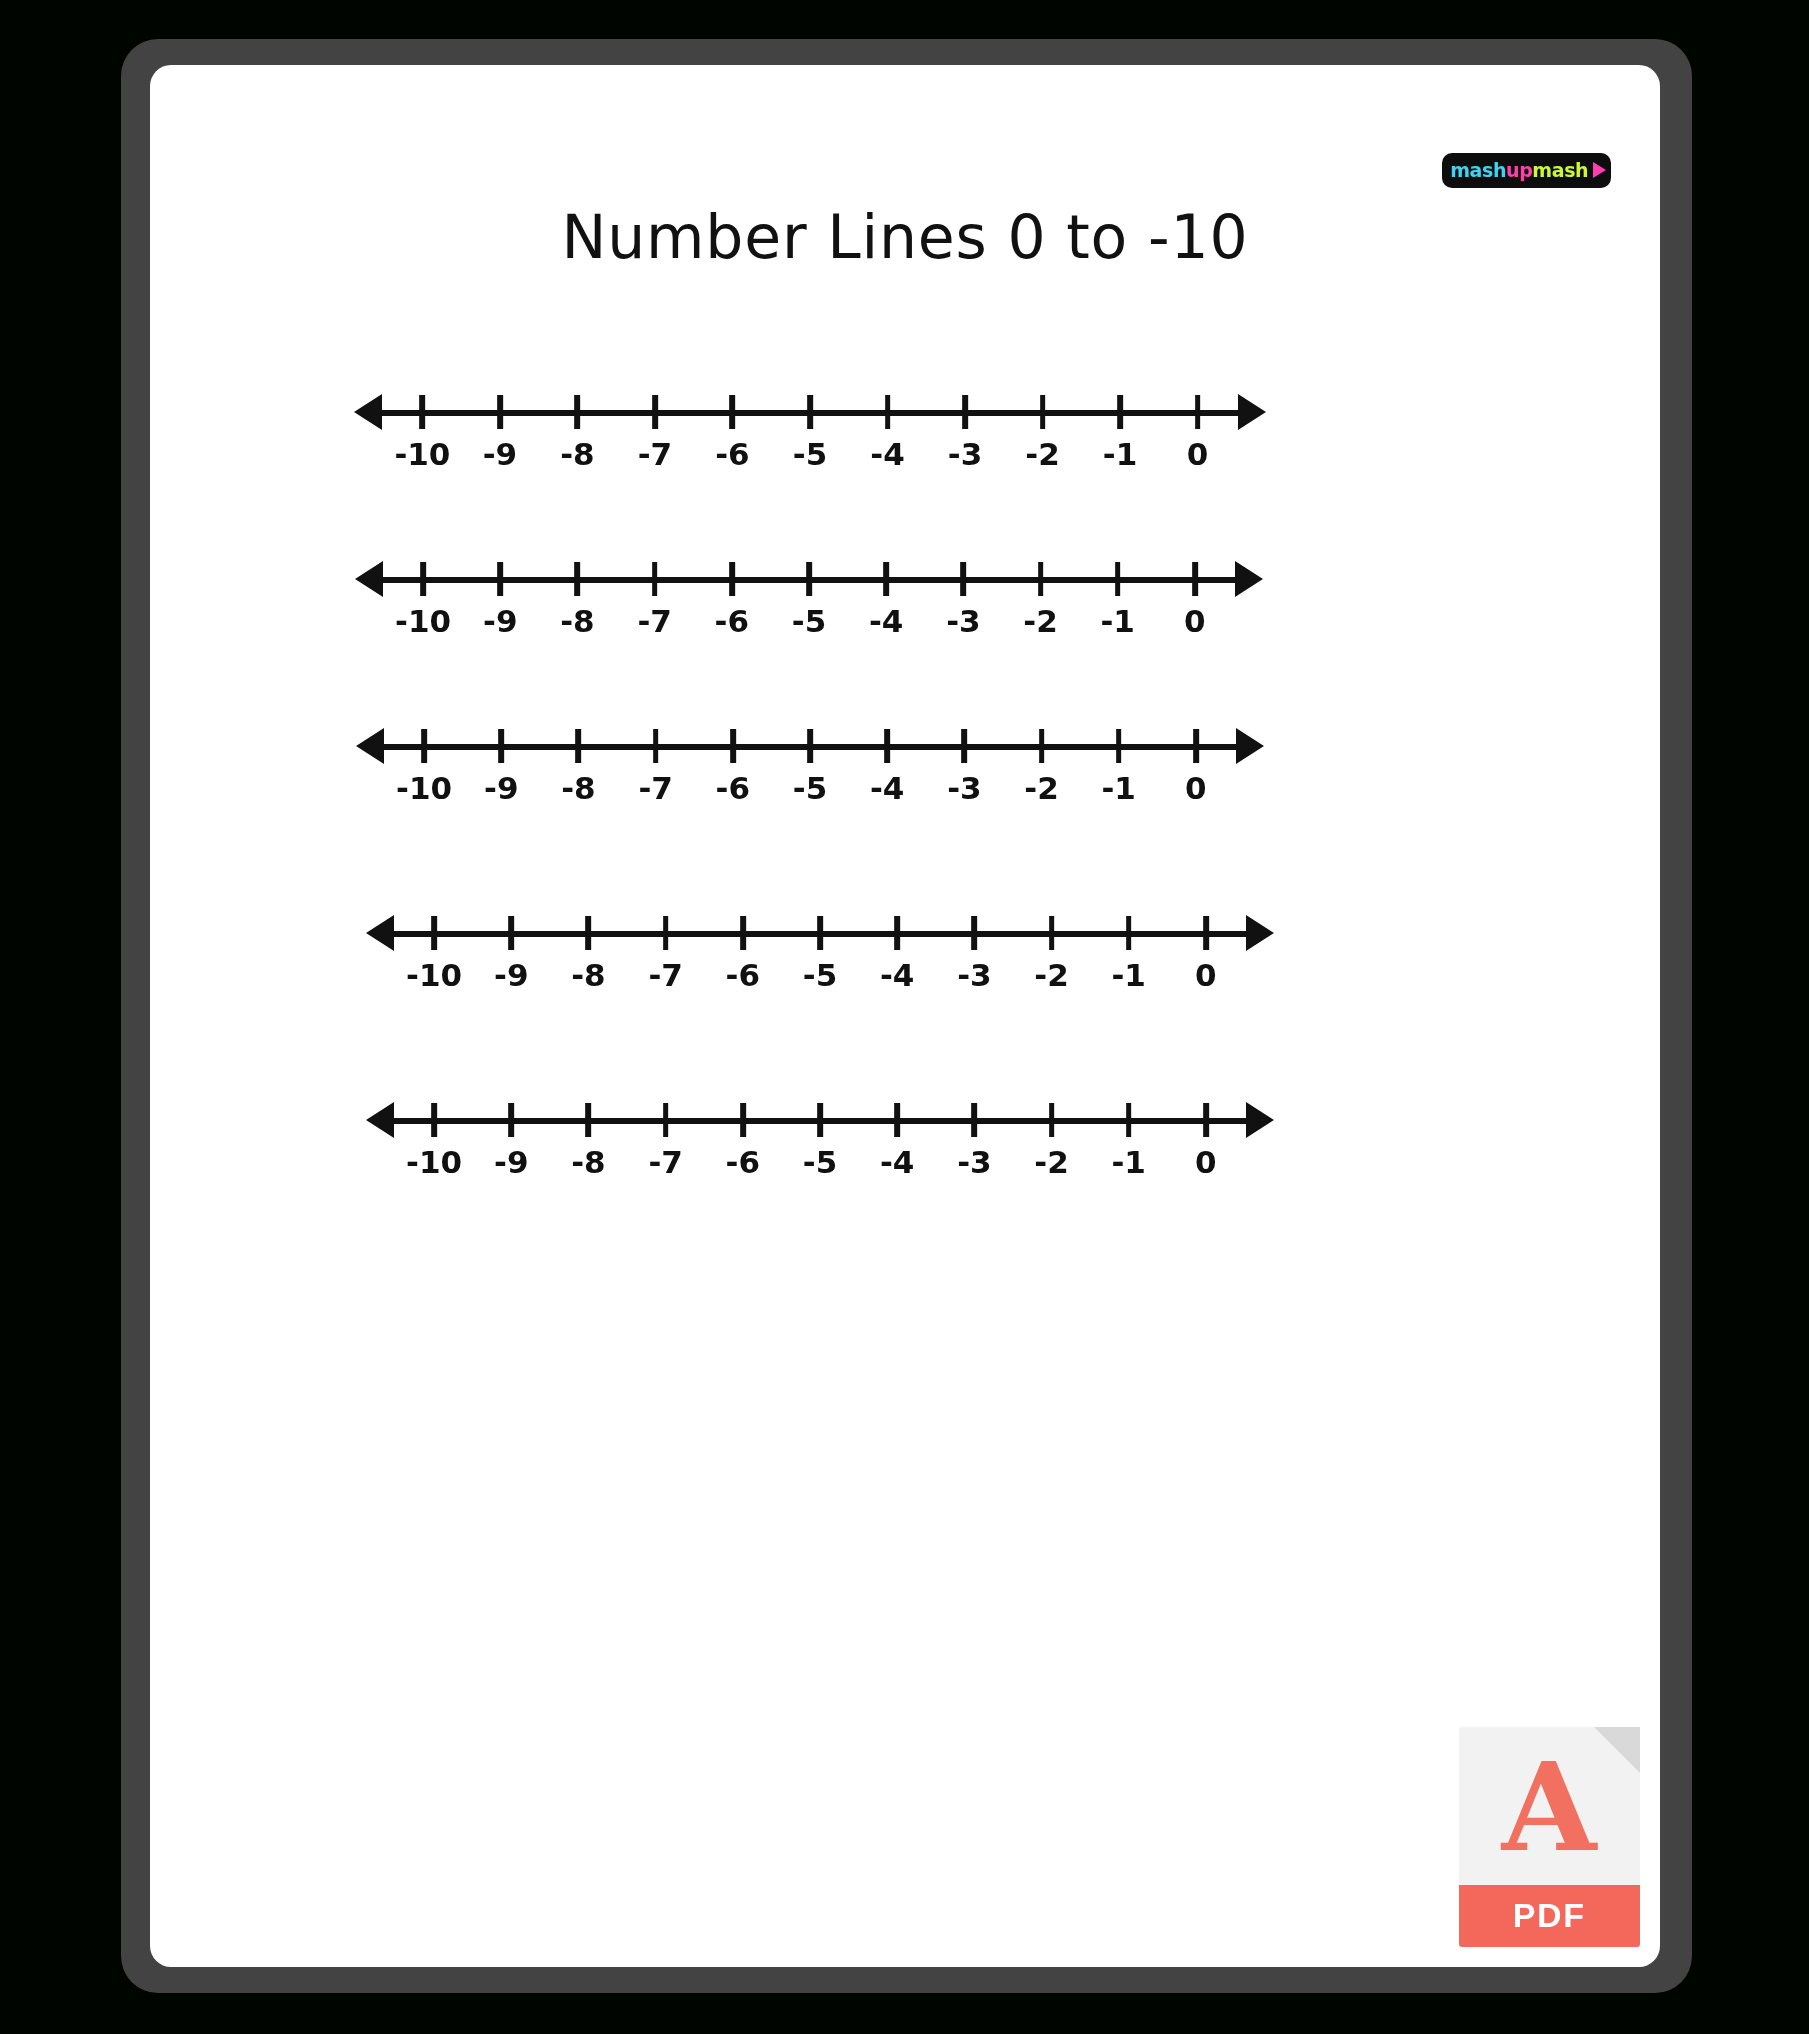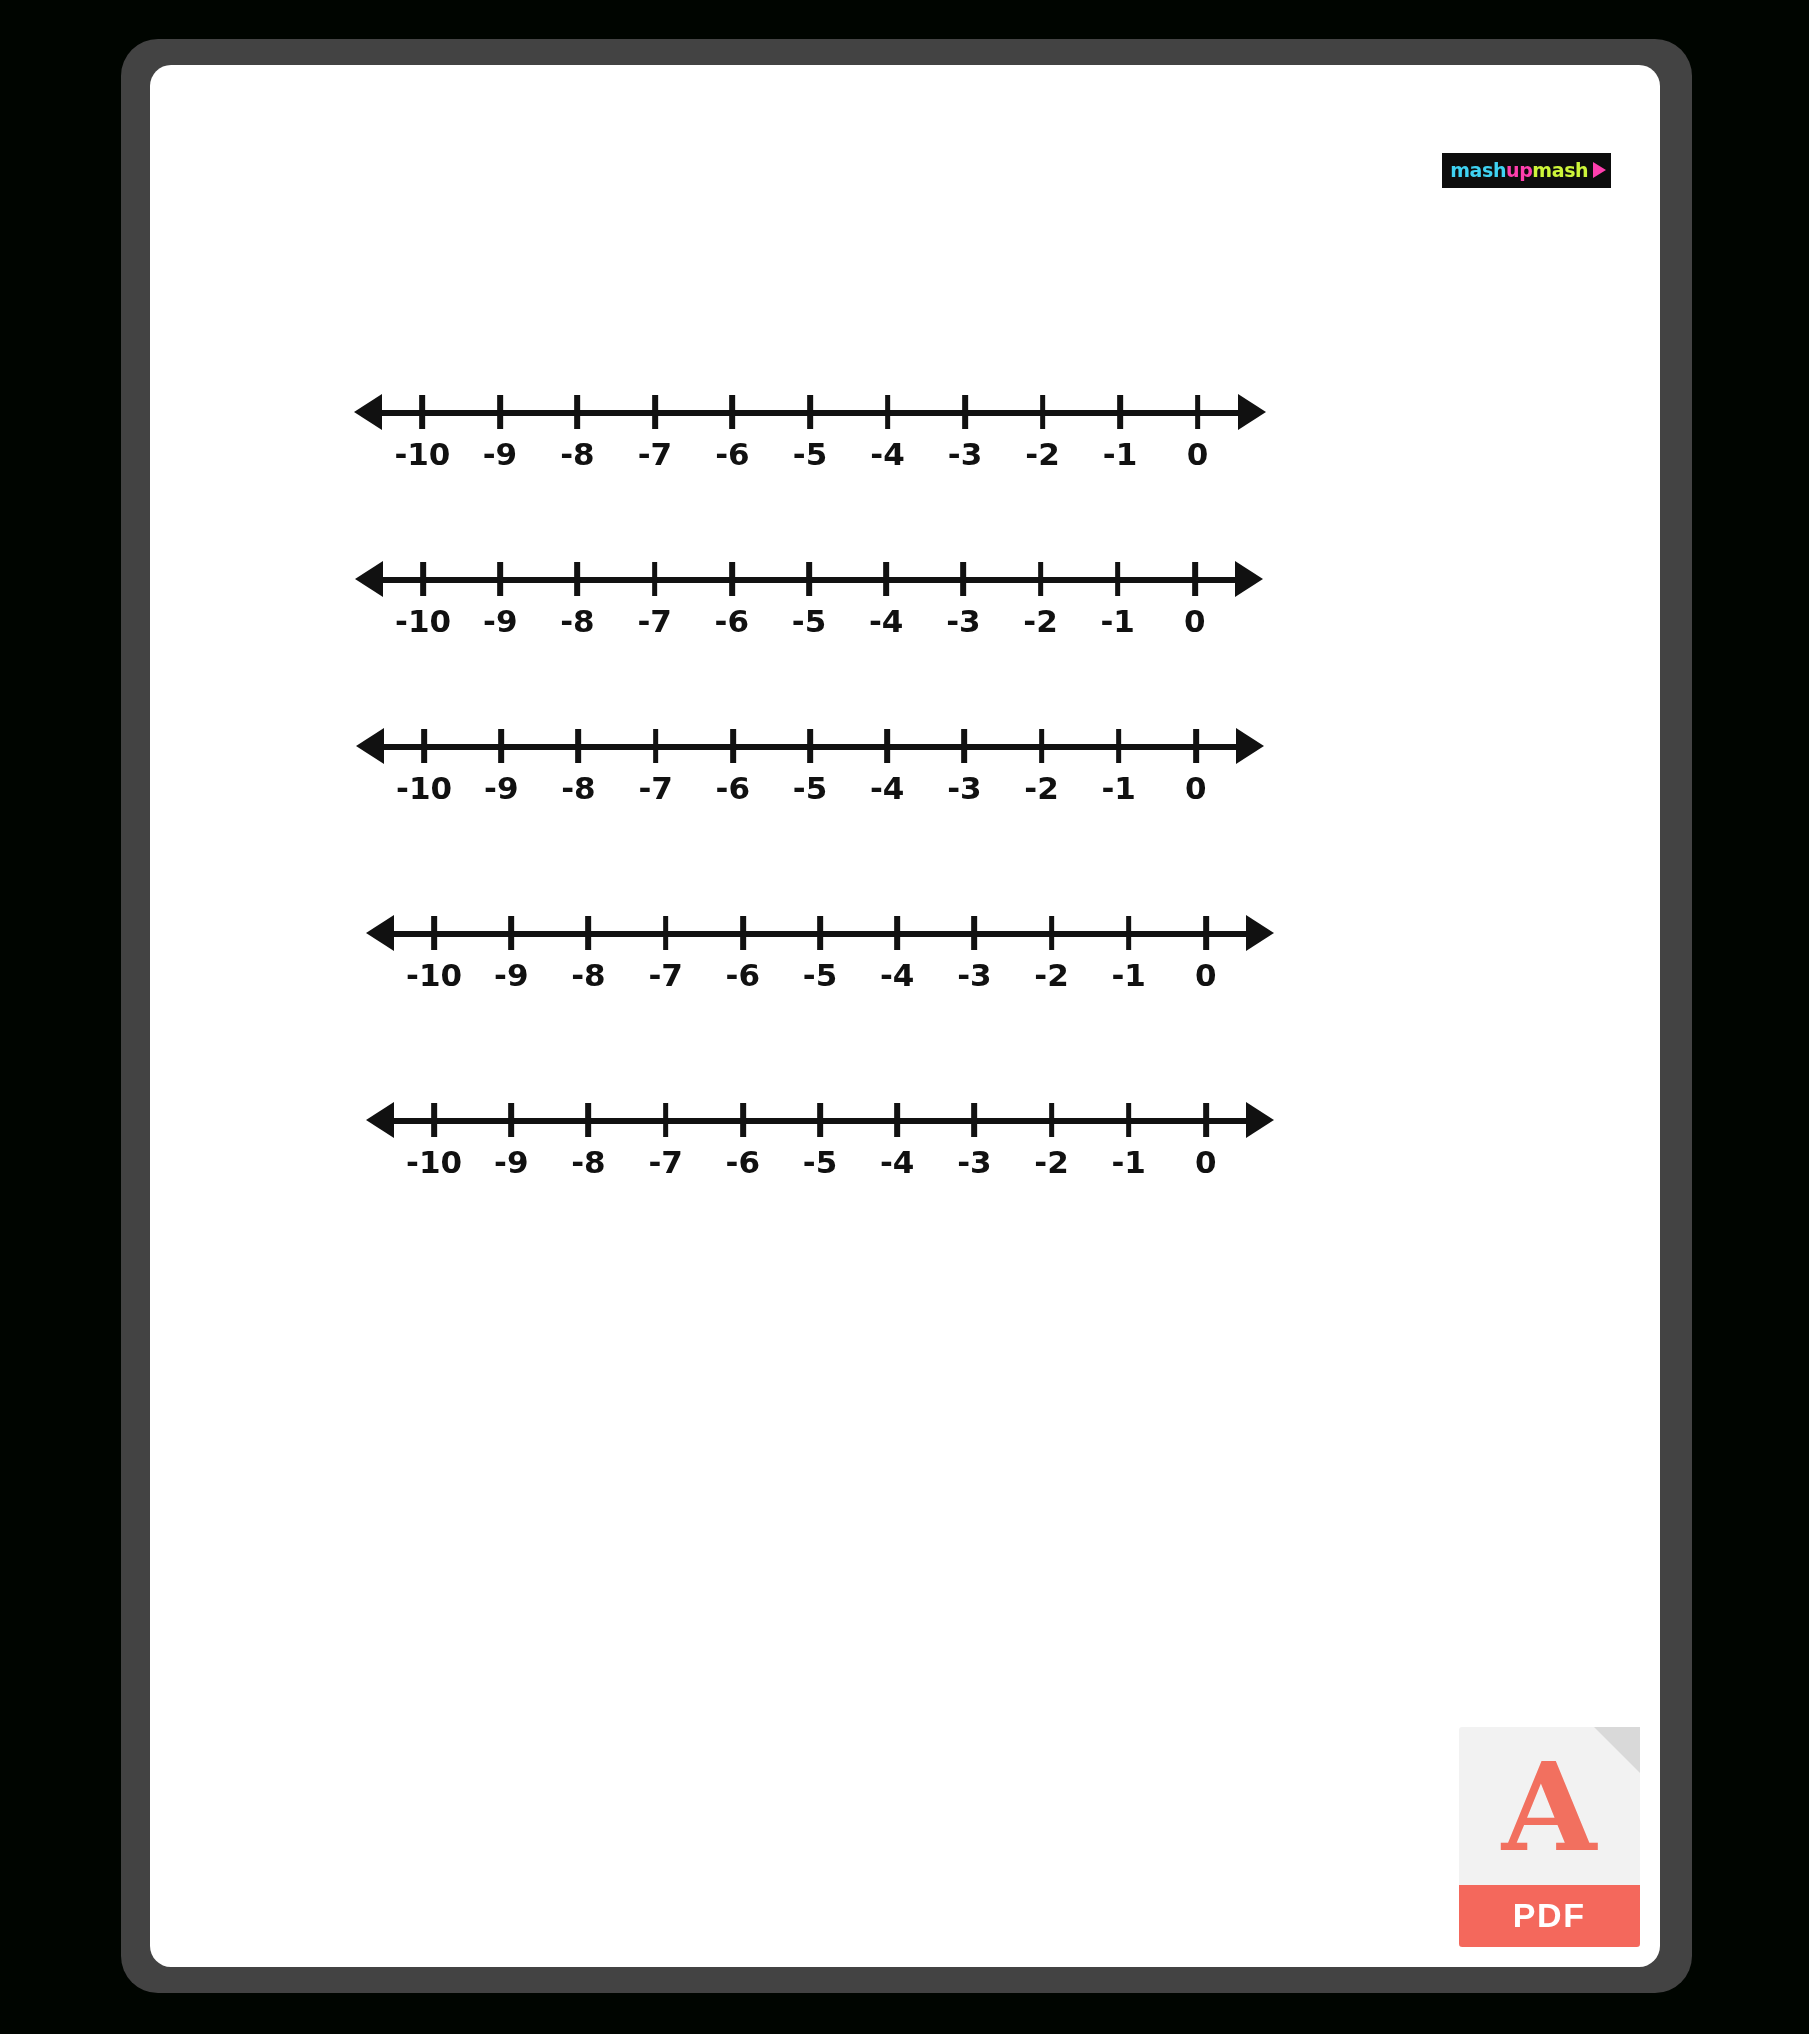--- a/index.html
+++ b/index.html
@@ -46,21 +46,21 @@
   
   .logo {
     position: absolute;
     right: 49px;
     top: 88px;
     height: 28px;
     background: #0d0d0d;
     display: flex;
     align-items: center;
     padding: 3.3px 4.9px 3.3px 8.1px;
-    border-radius: 0;
+    border-radius: 10px;
   }
   .logo-text {
     font-family: "DejaVu Sans", sans-serif;
     font-weight: bold;
     font-size: 19px;
     letter-spacing: -0.4px;
     line-height: 1;
   }
   .logo-mash { color: #3fd2f2; }
   .logo-up   { color: #ff3fae; }
@@ -221,20 +221,21 @@
   <div class="doc-frame">
     <div class="doc-page">
 
       <div class="logo">
         <span class="logo-text logo-mash">mash</span>
           <span class="logo-text logo-up">up</span>
           <span class="logo-text logo-math">mash</span>
         <span class="logo-tri"></span>
       </div>
 
+      <div class="title">Number Lines 0 to -10</div>
 
       <div class="lines-area" style="position: absolute; height: 855px;">
 
       <div class="numberline" style="position: absolute; left: 0px; width: 100%; top: 0px;">
             <div class="nl-inner" style="left: 204px; width: 912px;">
               <div class="axis"></div>
               <div class="arrow-left"></div>
               <div class="arrow-right"></div>
               <div class="tick" style="left: 7.5%;"></div>
               <div class="tick-label" style="left: 7.5%;">-10</div>

